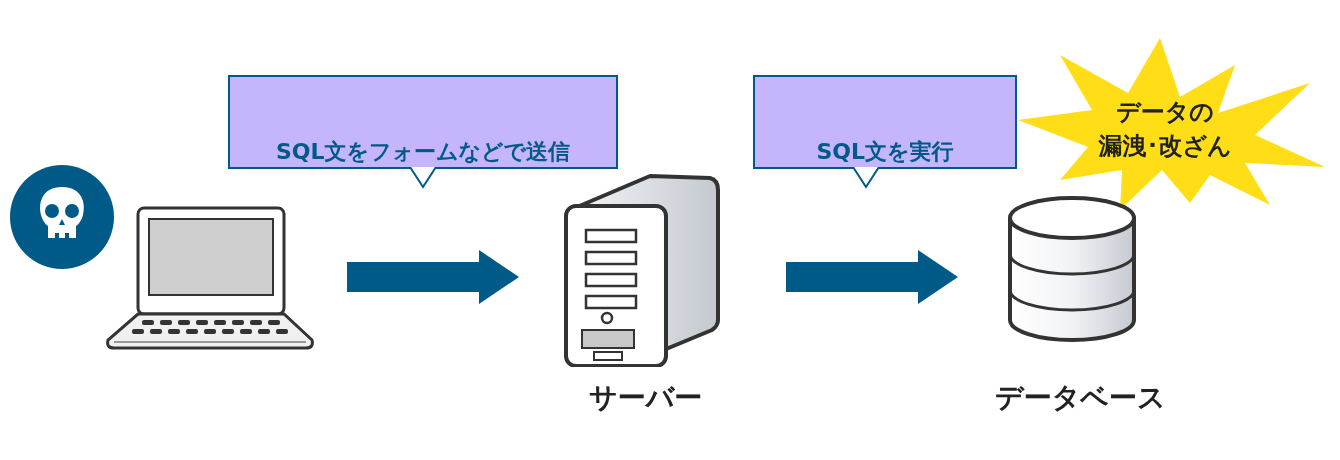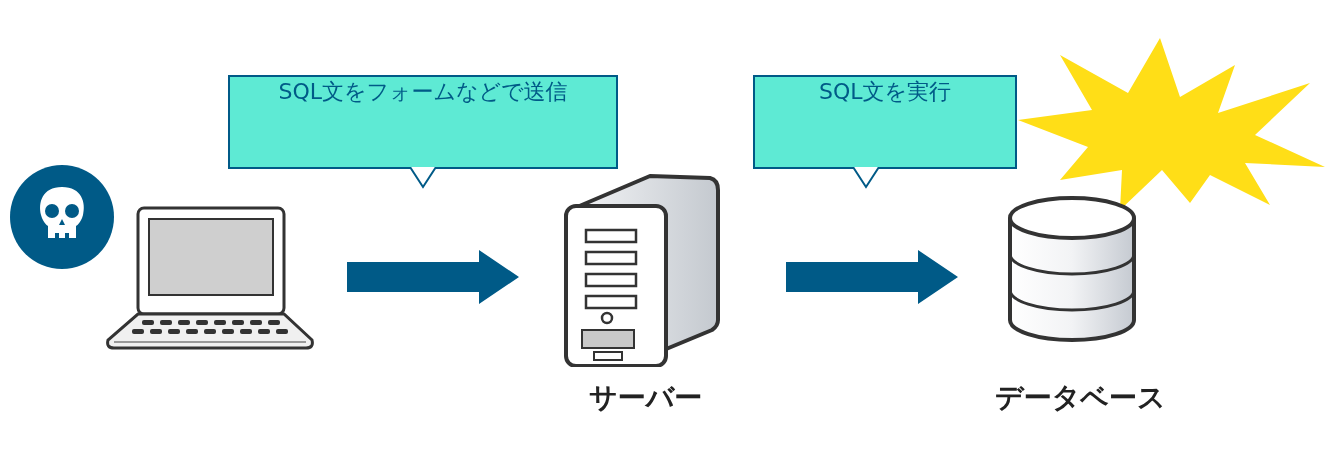--- a/index.html
+++ b/index.html
@@ -1,18 +1,18 @@
 <!DOCTYPE html>
 <html><head>
 <meta charset="utf-8">
 <style>
   html,body{margin:0;padding:0;background:#fff;}
   body{width:1340px;height:460px;position:relative;overflow:hidden;font-family:"DejaVu Sans","Liberation Sans",sans-serif;}
   .abs{position:absolute;}
-  .bubble{position:absolute;border:2px solid #005a87;background:#5eead4;box-sizing:border-box;display:flex;align-items:flex-start;justify-content:center;color:#005a87;font-weight:normal;font-size:22px;}
+  .bubble{position:absolute;border:2px solid #005a87;background:#c4b5fd;box-sizing:border-box;display:flex;align-items:flex-end;justify-content:center;color:#005a87;font-weight:bold;font-size:22px;}
   .tail{position:absolute;}
   .label{position:absolute;font-weight:bold;font-size:28px;color:#222;white-space:nowrap;}
   .burst-text{position:absolute;text-align:center;font-weight:bold;font-size:24px;line-height:34px;color:#222;}
 </style>
 </head>
 <body>
 
 <svg class="abs" style="left:10px;top:165px" width="104" height="104">
   <circle cx="52" cy="52" r="52" fill="#005a87"></circle>
   <path d="M52 22 C32 22 28 38 31 50 C33 58 38 61 38 61 L38 73 L45 73 L45 68 L49 68 L49 73 L55 73 L55 68 L59 68 L59 73 L66 73 L66 61 C66 61 71 58 73 50 C76 38 72 22 52 22 Z" fill="#fff"></path>
@@ -102,20 +102,22 @@
 </svg>
 
 <svg class="abs" style="left:786px;top:250px" width="175" height="54">
   <path d="M0 12 L132 12 L132 0 L172 27 L132 54 L132 42 L0 42 Z" fill="#005a87"></path>
 </svg>
 
 <svg class="abs" style="left:1000px;top:35px" width="330" height="175">
   <path d="M160 3 L180 62 L235 30 L218 78 L310 48 L255 100 L325 132 L245 128 L270 170 L210 140 L190 168 L162 135 L120 175 L122 135 L60 145 L88 112 L18 85 L92 75 L60 20 L128 58 Z" fill="#ffde17"></path>
 </svg>
 <div class="burst-text" style="left:1080px;top:95px;width:170px">
+  <div>データの</div>
+  <div>漏洩･改ざん</div>
 </div>
 
 <svg class="abs" style="left:1005px;top:196px" width="136" height="150">
   <defs>
     <linearGradient id="dbg" x1="0" x2="1" y1="0" y2="0">
       <stop offset="0" stop-color="#ffffff"></stop>
         <stop offset="0.5" stop-color="#f2f3f5"></stop>
         <stop offset="1" stop-color="#c5cad1"></stop>
     </linearGradient>
   </defs>

